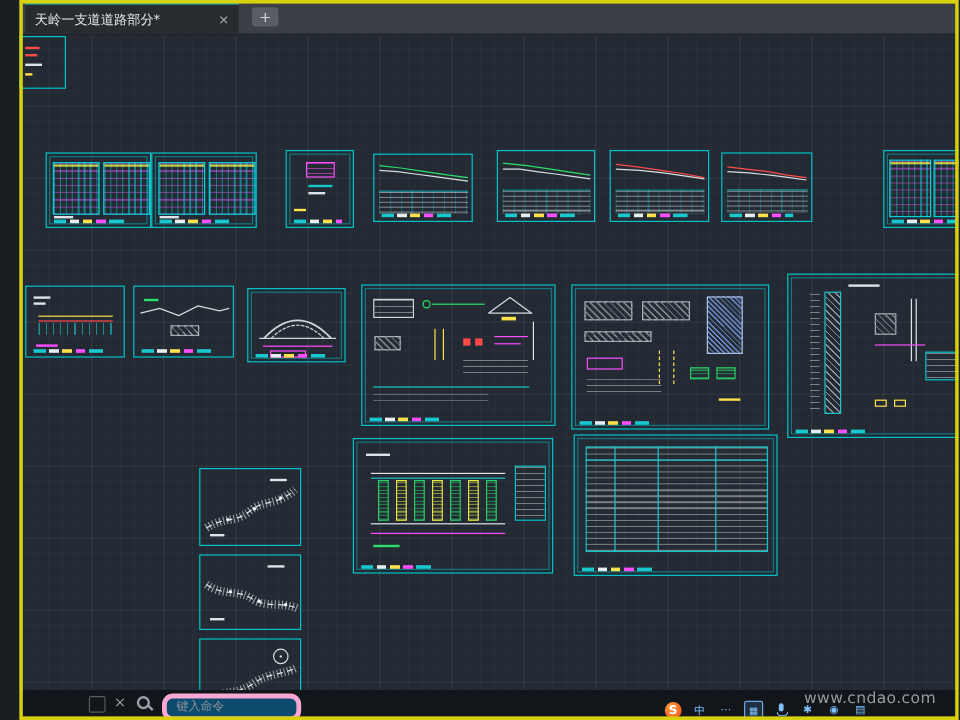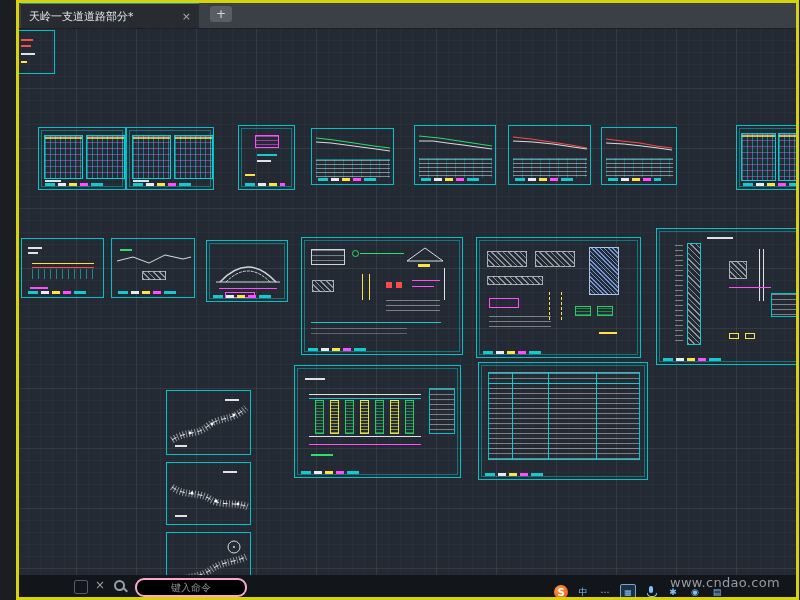--- a/index.html
+++ b/index.html
@@ -30,21 +30,21 @@
   .mgbox{border:1px solid #ff4dff;background:repeating-linear-gradient(180deg,rgba(255,77,255,.55) 0 1px,transparent 1px 4px);}
   .ttl{position:absolute;bottom:3px;left:6px;height:3px;width:72%;background:linear-gradient(90deg,#19c8ce 0 10px,transparent 10px 13px,#e8ecef 13px 21px,transparent 21px 24px,#ffe14d 24px 32px,transparent 32px 35px,#ff4dff 35px 43px,transparent 43px 46px,#19c8ce 46px 58px,transparent 58px 100%);}
   .c-red{background:#ff4a4a}.c-yel{background:#ffe14d}.c-cy{background:#19c8ce}.c-mg{background:#ff4dff}.c-wh{background:#dde3e7}.c-gr{background:#2ae06a}
   .ydash{border-left:1px dashed #ffe14d;}
   .cmdbar{position:absolute;left:0;top:575px;width:800px;height:22px;background:#12151a;z-index:30;}
   .grip{position:absolute;left:58px;top:5px;width:12px;height:12px;border:1px solid #565b62;border-radius:2px;}
   .cmd-close{position:absolute;left:79px;top:3px;color:#9aa0a6;font-size:12px;cursor:pointer;}
   .search{position:absolute;left:97px;top:4px;width:15px;height:15px;cursor:pointer;}
   .search b{position:absolute;left:1px;top:1px;width:7px;height:7px;border:2px solid #9aa0a6;border-radius:50%;}
   .search u{position:absolute;left:10px;top:10px;width:5px;height:2px;background:#9aa0a6;transform:rotate(45deg);text-decoration:none;}
-  .cmd-input{position:absolute;left:119px;top:3px;width:92px;height:15px;background:#000000;border:2px solid #f9a8d4;border-radius:9px;color:#a8adb3;font-size:10px;padding:0 8px;outline:none;font-family:inherit;text-align:center;}
+  .cmd-input{position:absolute;left:119px;top:3px;width:92px;height:15px;background:#0c4a6e;border:4px solid #f9a8d4;border-radius:9px;color:#a8adb3;font-size:10px;padding:0 8px;outline:none;font-family:inherit;}
   .cmd-input::placeholder{color:#8d9298;}
   .watermark{position:absolute;left:654px;top:575px;color:#979ca1;font-size:13px;z-index:40;letter-spacing:.3px;}
   .tray{position:absolute;left:538px;top:584px;height:16px;display:flex;gap:8px;align-items:center;z-index:45;}
   .ticon{width:14px;height:14px;display:flex;align-items:center;justify-content:center;font-size:9px;color:#7fc0ff;cursor:pointer;}
   .t-sogou{background:radial-gradient(circle at 35% 30%,#ff9a3d,#ef4e17);border-radius:50%;color:#fff;font-weight:bold;font-size:10px;}
   .t-kb{border:1px solid #6fa8e0;border-radius:2px;background:#20303f;font-size:8px;}
   .t-mic{position:relative;}
   .t-mic:before{content:"";position:absolute;left:5px;top:1px;width:4px;height:7px;background:#7fc0ff;border-radius:2px;}
   .t-mic:after{content:"";position:absolute;left:3px;top:8px;width:8px;height:3px;border-bottom:1.5px solid #7fc0ff;border-left:1.5px solid #7fc0ff;border-right:1.5px solid #7fc0ff;border-radius:0 0 4px 4px;}
 </style>

